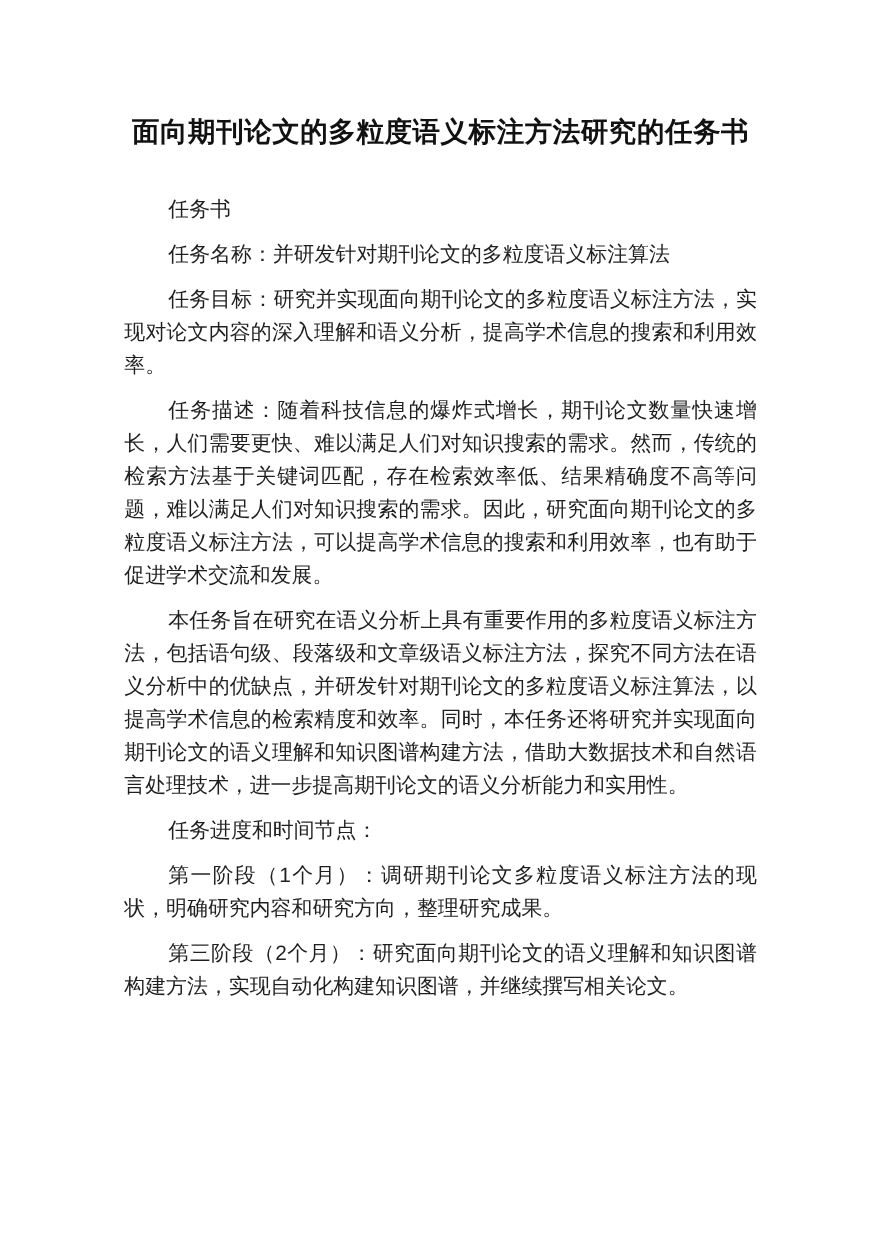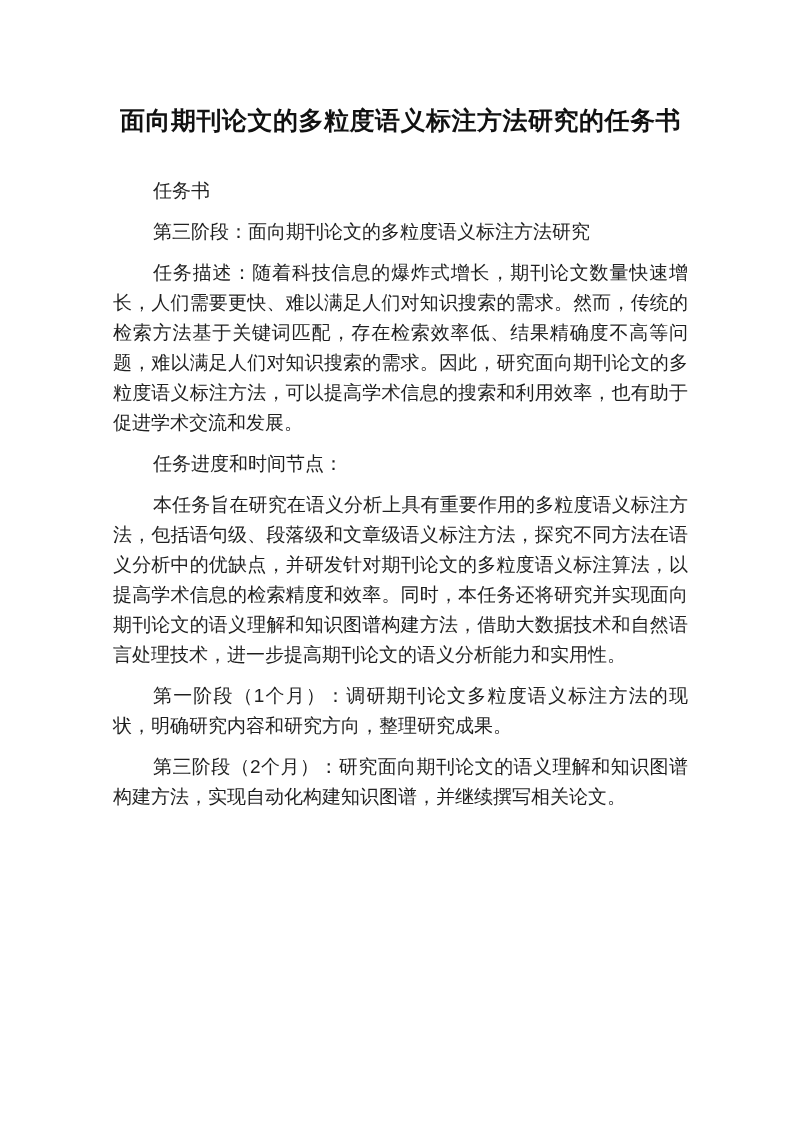--- a/index.html
+++ b/index.html
@@ -40,27 +40,28 @@
   }
 </style>
 </head>
 <body>
 
 <div class="page">
   <h1 class="doc-title">面向期刊论文的多粒度语义标注方法研究的任务书</h1>
 
   <p class="doc-paragraph">任务书</p>
 
-  <p class="doc-paragraph">第三阶段：面向期刊论文的多粒度语义标注方法研究</p>
+  <p class="doc-paragraph">任务名称：并研发针对期刊论文的多粒度语义标注算法</p>
 
+  <p class="doc-paragraph">任务目标：研究并实现面向期刊论文的多粒度语义标注方法，实现对论文内容的深入理解和语义分析，提高学术信息的搜索和利用效率。</p>
 
   <p class="doc-paragraph">任务描述：随着科技信息的爆炸式增长，期刊论文数量快速增长，人们需要更快、难以满足人们对知识搜索的需求。然而，传统的检索方法基于关键词匹配，存在检索效率低、结果精确度不高等问题，难以满足人们对知识搜索的需求。因此，研究面向期刊论文的多粒度语义标注方法，可以提高学术信息的搜索和利用效率，也有助于促进学术交流和发展。</p>
 
+  <p class="doc-paragraph">本任务旨在研究在语义分析上具有重要作用的多粒度语义标注方法，包括语句级、段落级和文章级语义标注方法，探究不同方法在语义分析中的优缺点，并研发针对期刊论文的多粒度语义标注算法，以提高学术信息的检索精度和效率。同时，本任务还将研究并实现面向期刊论文的语义理解和知识图谱构建方法，借助大数据技术和自然语言处理技术，进一步提高期刊论文的语义分析能力和实用性。</p>
+
   <p class="doc-paragraph">任务进度和时间节点：</p>
-
-  <p class="doc-paragraph">本任务旨在研究在语义分析上具有重要作用的多粒度语义标注方法，包括语句级、段落级和文章级语义标注方法，探究不同方法在语义分析中的优缺点，并研发针对期刊论文的多粒度语义标注算法，以提高学术信息的检索精度和效率。同时，本任务还将研究并实现面向期刊论文的语义理解和知识图谱构建方法，借助大数据技术和自然语言处理技术，进一步提高期刊论文的语义分析能力和实用性。</p>
 
   <p class="doc-paragraph">第一阶段（1个月）：调研期刊论文多粒度语义标注方法的现状，明确研究内容和研究方向，整理研究成果。</p>
 
 
   <p class="doc-paragraph">第三阶段（2个月）：研究面向期刊论文的语义理解和知识图谱构建方法，实现自动化构建知识图谱，并继续撰写相关论文。</p>
 
 </div>
 
 </body></html>

